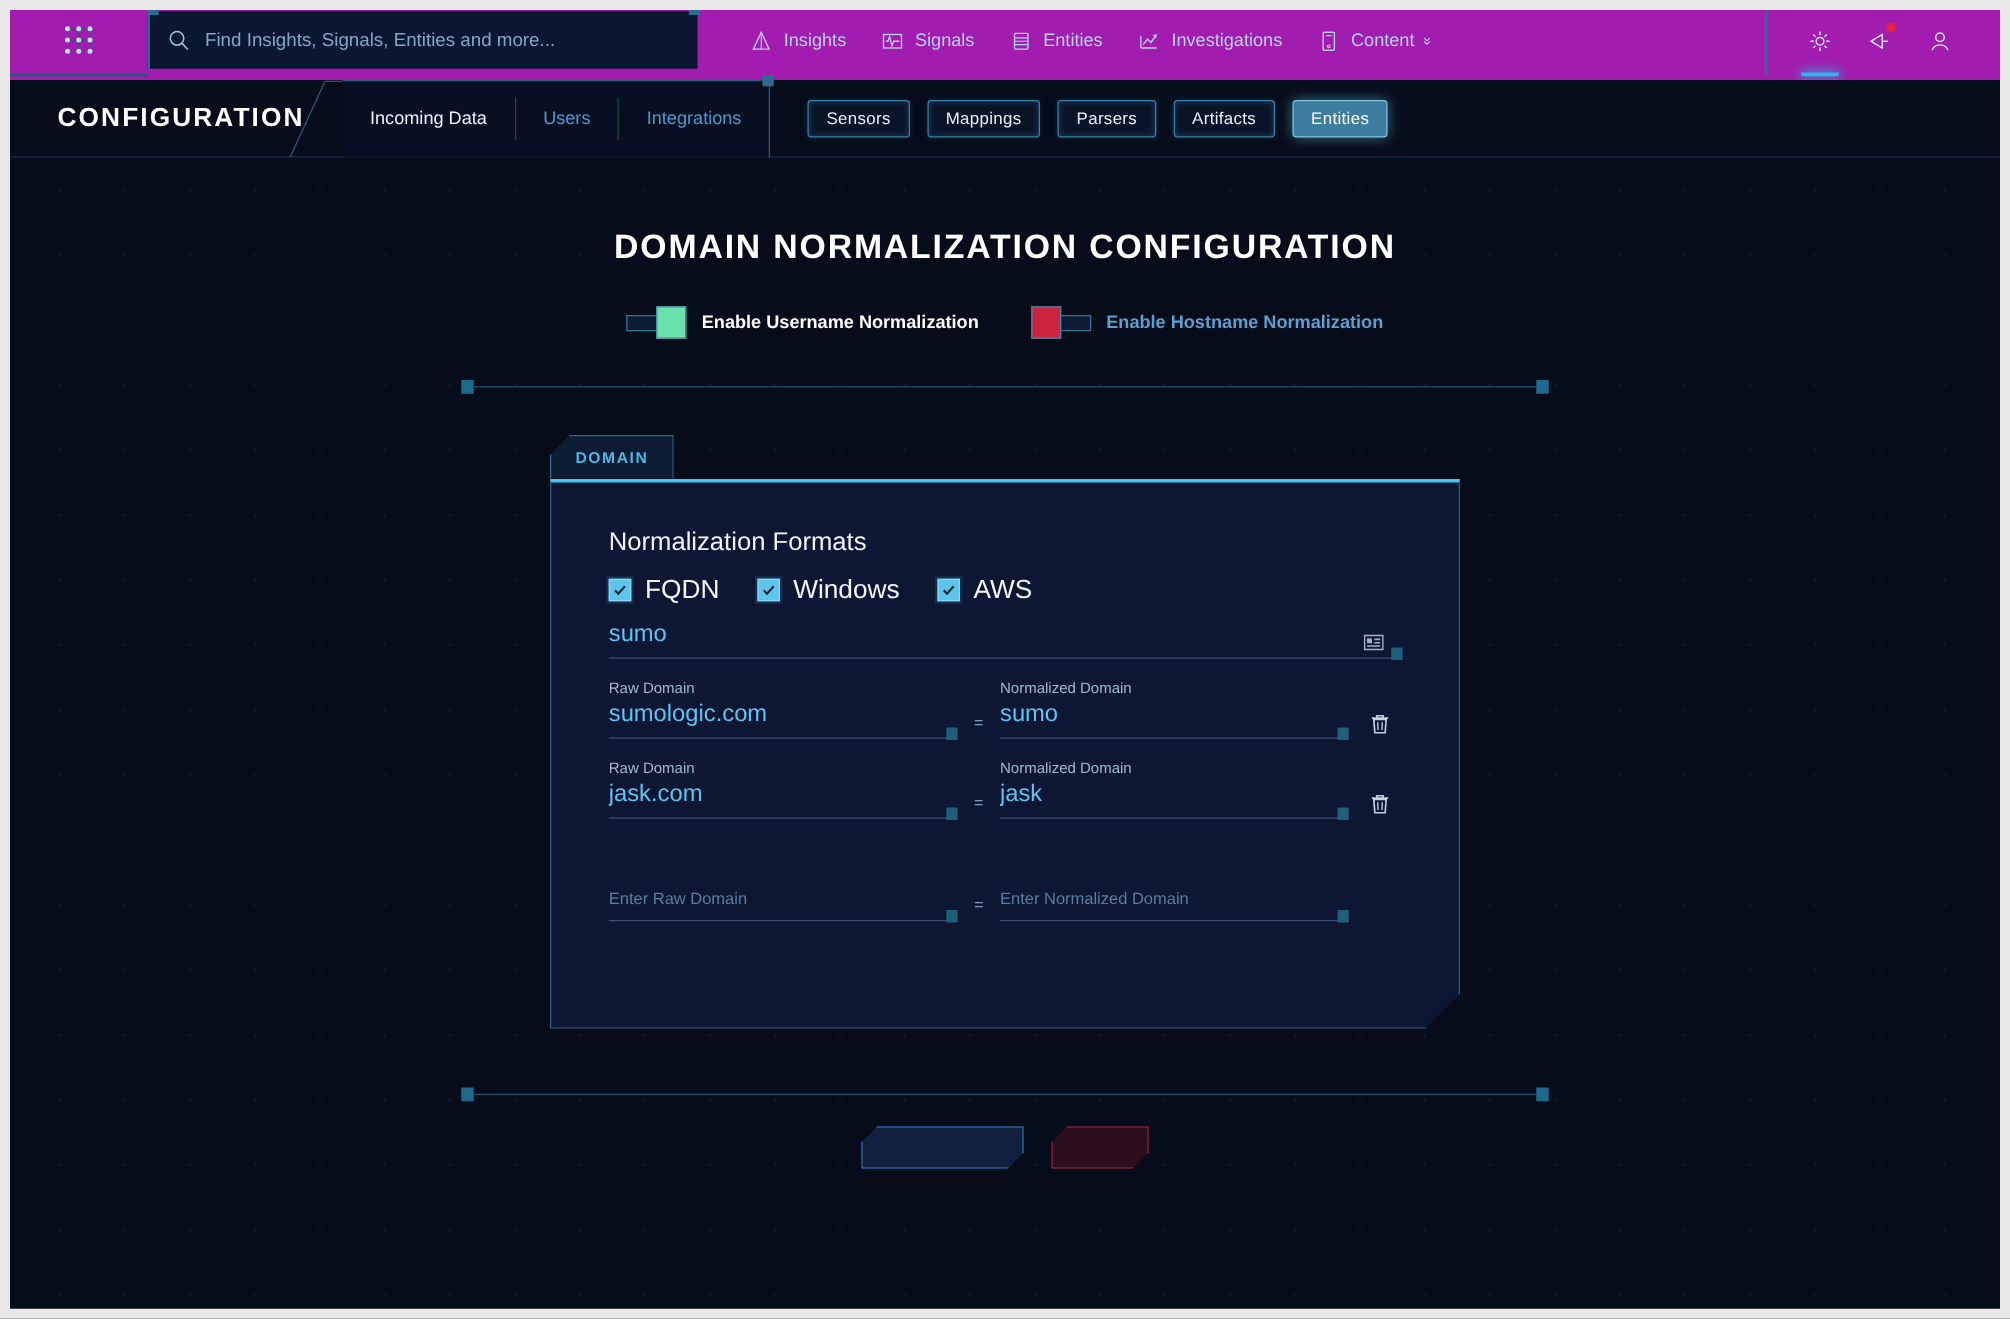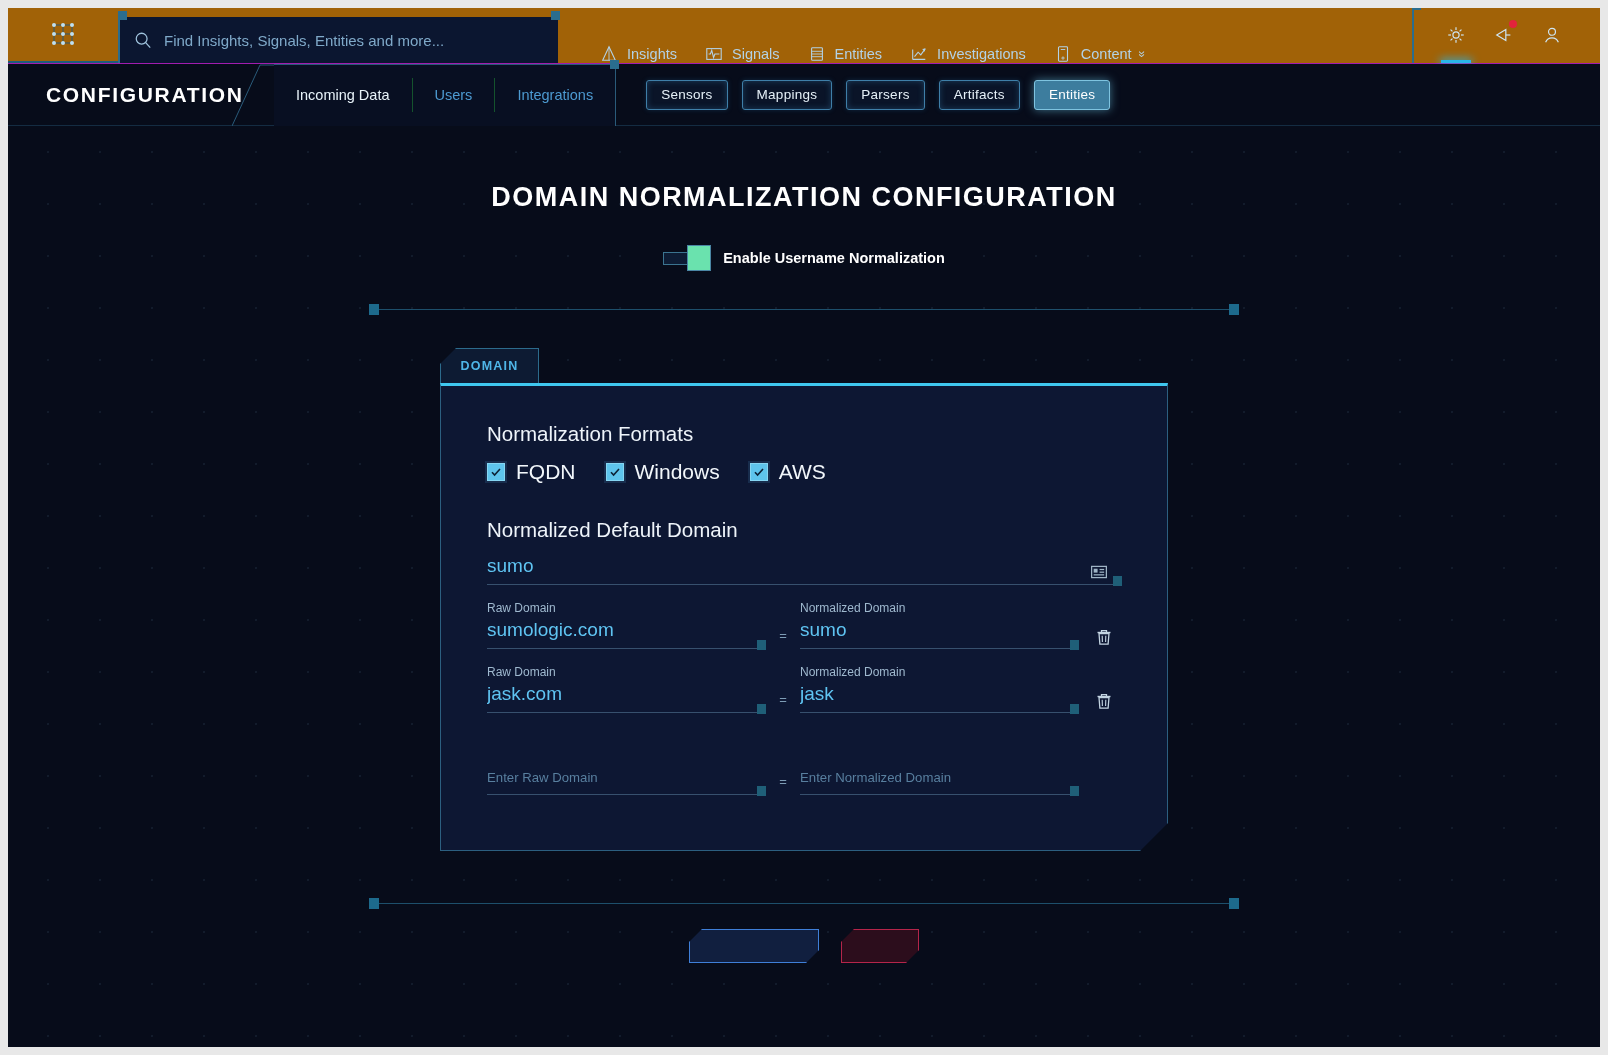--- a/index.html
+++ b/index.html
@@ -28,23 +28,23 @@
     background-size: 52px 52px;
     background-position: 14px 14px;
     pointer-events: none;
     z-index: 0;
   }
 
   
   .topnav {
     position: relative; z-index: 2;
     height: 56px;
-    display: flex; align-items: flex-end;
-    background: #a16207;
-    border-bottom: 1px solid #a21caf;
+    display: flex; align-items: center;
+    background: #a21caf;
+    border-bottom: 6px solid #a21caf;
   }
   .logo-cell {
     width: 110px; height: 56px;
     display: flex; align-items: center; justify-content: center;
     border-bottom: 2px solid #1d5d7a;
   }
   .logo-dots { width: 26px; height: 26px; }
   .search-wrap {
     position: relative;
     width: 440px; height: 46px;
@@ -460,20 +460,27 @@
     <div class="toggles-row">
 
       <div class="toggle-group">
         <div class="switch on">
           <span class="sw-track"></span>
           <span class="sw-knob"></span>
         </div>
         <span class="toggle-label on">Enable Username Normalization</span>
       </div>
 
+      <div class="toggle-group">
+        <div class="switch off">
+          <span class="sw-track"></span>
+          <span class="sw-knob"></span>
+        </div>
+        <span class="toggle-label off">Enable Hostname Normalization</span>
+      </div>
     </div>
 
     <div class="divider"></div>
 
     <div class="panel-wrap">
       <div class="tab-head">
         <span>DOMAIN</span>
       </div>
 
       <div class="panel">
@@ -502,21 +509,20 @@
           <label class="fmt-item">
             <span class="cbx">
               <svg width="12" height="12" viewBox="0 0 12 12">
                 <polyline points="2,6.2 4.6,9 10,3" fill="none" stroke="#0c2236" stroke-width="1.6"></polyline>
               </svg>
             </span>
             <span class="fmt-label">AWS</span>
           </label>
         </div>
 
-        <div class="sec-title second">Normalized Default Domain</div>
 
         <div class="field">
           <input class="field-line" type="text" value="sumo" style="">
           <svg class="field-icon" viewBox="0 0 18 14">
             <rect x="0.7" y="0.7" width="16.6" height="12.6" fill="none" stroke="#9fb4c6" stroke-width="1.4"></rect>
             <rect x="3" y="3.3" width="4.4" height="4.4" fill="#9fb4c6"></rect>
             <line x1="9.6" y1="4.2" x2="14.8" y2="4.2" stroke="#9fb4c6" stroke-width="1.4"></line>
             <line x1="9.6" y1="7.2" x2="14.8" y2="7.2" stroke="#9fb4c6" stroke-width="1.4"></line>
             <line x1="3" y1="10.2" x2="14.8" y2="10.2" stroke="#9fb4c6" stroke-width="1.4"></line>
           </svg>

